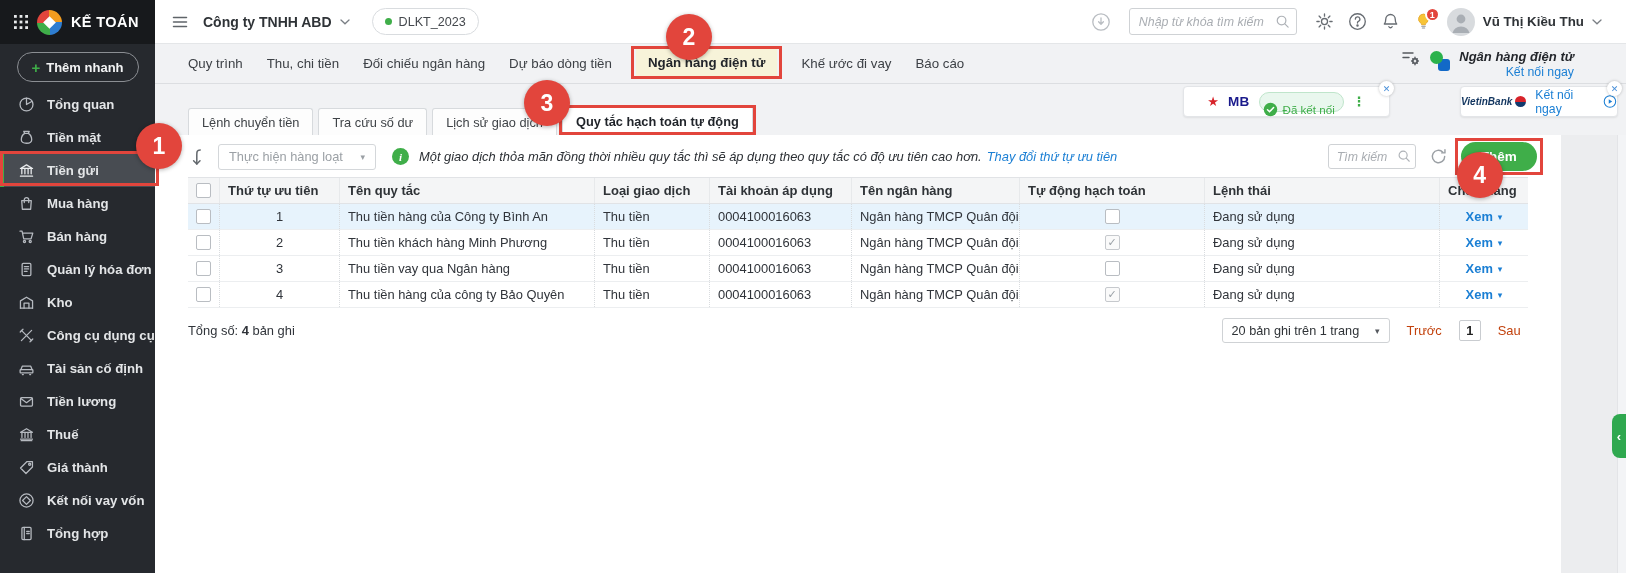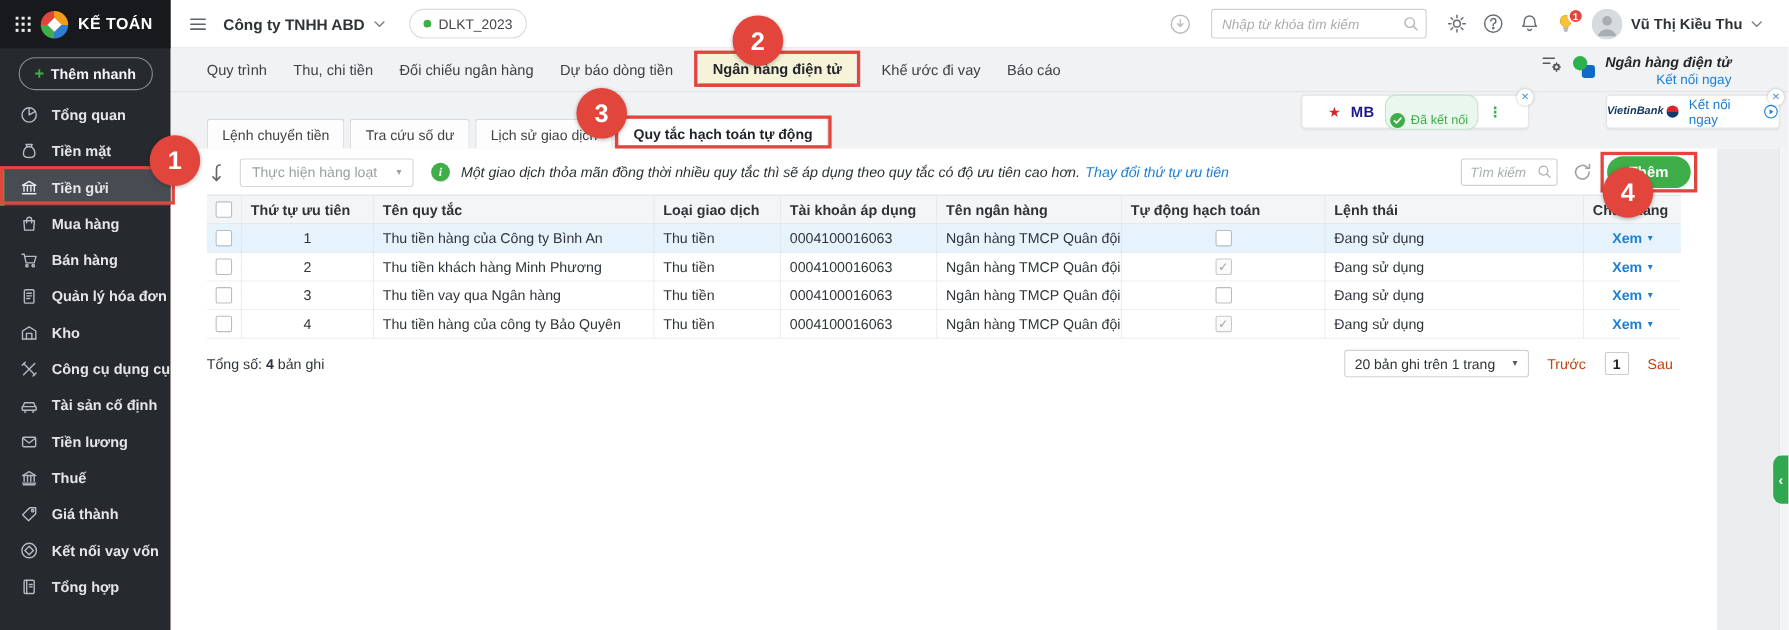--- a/index.html
+++ b/index.html
@@ -29,21 +29,21 @@
 
   
   .topbar { height:44px; background:#fff; border-bottom:1px solid #e4e6e8; display:flex; align-items:center; padding:0 24px 0 16px; gap:14px; }
   .company { display:flex; align-items:center; gap:8px; cursor:pointer; }
   .company-name { font-size:14px; font-weight:700; color:#2f3337; }
   .period-pill { display:flex; align-items:center; gap:7px; border:1px solid #d9dcdf; border-radius:14px; height:27px; padding:0 12px; margin-left:8px; }
   .dot-green { width:7px; height:7px; border-radius:50%; background:#3fae49; }
   .period-txt { font-size:12.6px; color:#44484d; }
   .tb-spacer { flex:1; }
   .tb-ic { display:flex; align-items:center; justify-content:center; cursor:pointer; position:relative; flex:none; }
-  .search-box { position:relative; width:196px; height:27px; margin:0 4px; }
+  .search-box { position:relative; width:168px; height:27px; margin:0 4px; }
   .search-box input { width:100%; height:100%; border:1px solid #cfd2d5; border-radius:3px; padding:0 26px 0 9px; font-size:12.4px; font-style:italic; color:#44484d; outline:none; font-family:inherit; }
   .search-box input::placeholder { color:#a9adb2; font-style:italic; }
   .search-box .s-ico { position:absolute; right:7px; top:6px; }
   .badge { position:absolute; top:-5px; right:-7px; min-width:15px; height:15px; border-radius:8px; background:#e2453c; border:2px solid #fff; color:#fff;
     font-size:9px; font-weight:700; display:flex; align-items:center; justify-content:center; padding:0 2px; }
   .user { display:flex; align-items:center; gap:8px; cursor:pointer; }
   .user-name { font-size:13.3px; font-weight:600; color:#2f3337; white-space:nowrap; }
 
   
   .tabsbar { position:relative; height:40px; background:#f1f2f4; border-bottom:1px solid #dcdee1; display:flex; align-items:center; padding-left:33px; }
@@ -62,21 +62,21 @@
   .subtabs { position:absolute; left:33px; bottom:0; display:flex; align-items:flex-end; }
   .subtab { position:relative; height:27px; display:flex; align-items:center; padding:0 13px; background:#fdfdfd; border:1px solid #d7dadd; border-bottom:none;
     border-radius:3px 3px 0 0; margin-right:5px; font-size:12.8px; color:#3f4347; cursor:pointer; white-space:nowrap; }
   .subtab.active { height:29px; background:#fff; font-weight:700; color:#1f2329; z-index:3; }
   .bank-card { position:absolute; top:2px; height:31px; background:#fff; border:1px solid #e3e5e8; border-radius:4px; box-shadow:0 1px 2px rgba(0,0,0,.08);
     display:flex; align-items:center; justify-content:center; gap:9px; }
   .card-mb { left:1028px; width:207px; }
   .card-vtb { left:1305px; width:158px; }
   .mb-star { color:#d8232a; font-size:13px; line-height:1; }
   .mb-txt { color:#1a1a8c; font-weight:800; font-size:13.5px; letter-spacing:.3px; }
-  .pill-ok { display:flex; align-items:center; gap:5px; height:32px; border:1px solid #bfe5cb; background:#e9f7ee; border-radius:10px; padding:16px 8px 0 3px; }
+  .pill-ok { display:flex; align-items:center; gap:5px; height:20px; border:1px solid #bfe5cb; background:#e9f7ee; border-radius:10px; padding:16px 8px 0 3px; }
   .pill-ok span { color:#3fae49; font-size:11.6px; }
   .kebab { color:#3fae49; font-weight:700; font-size:13px; letter-spacing:0; line-height:1; cursor:pointer; }
   .vtb-logo { display:flex; align-items:center; gap:3px; }
   .vtb-name { font-size:10px; font-weight:800; font-style:italic; color:#12355f; }
   .vtb-mark { width:11px; height:11px; border-radius:50%; background:linear-gradient(180deg,#d8232a 55%,#123a6d 55%); }
   .vtb-link { display:flex; align-items:center; gap:5px; color:#1b7fd4; font-size:12.2px; cursor:pointer; }
   .card-x { position:absolute; top:-6px; right:-5px; width:15px; height:15px; border-radius:50%; background:#fff; box-shadow:0 0 3px rgba(0,0,0,.25);
     color:#4a90d9; font-size:9px; font-weight:700; display:flex; align-items:center; justify-content:center; cursor:pointer; z-index:4; }
 
   

